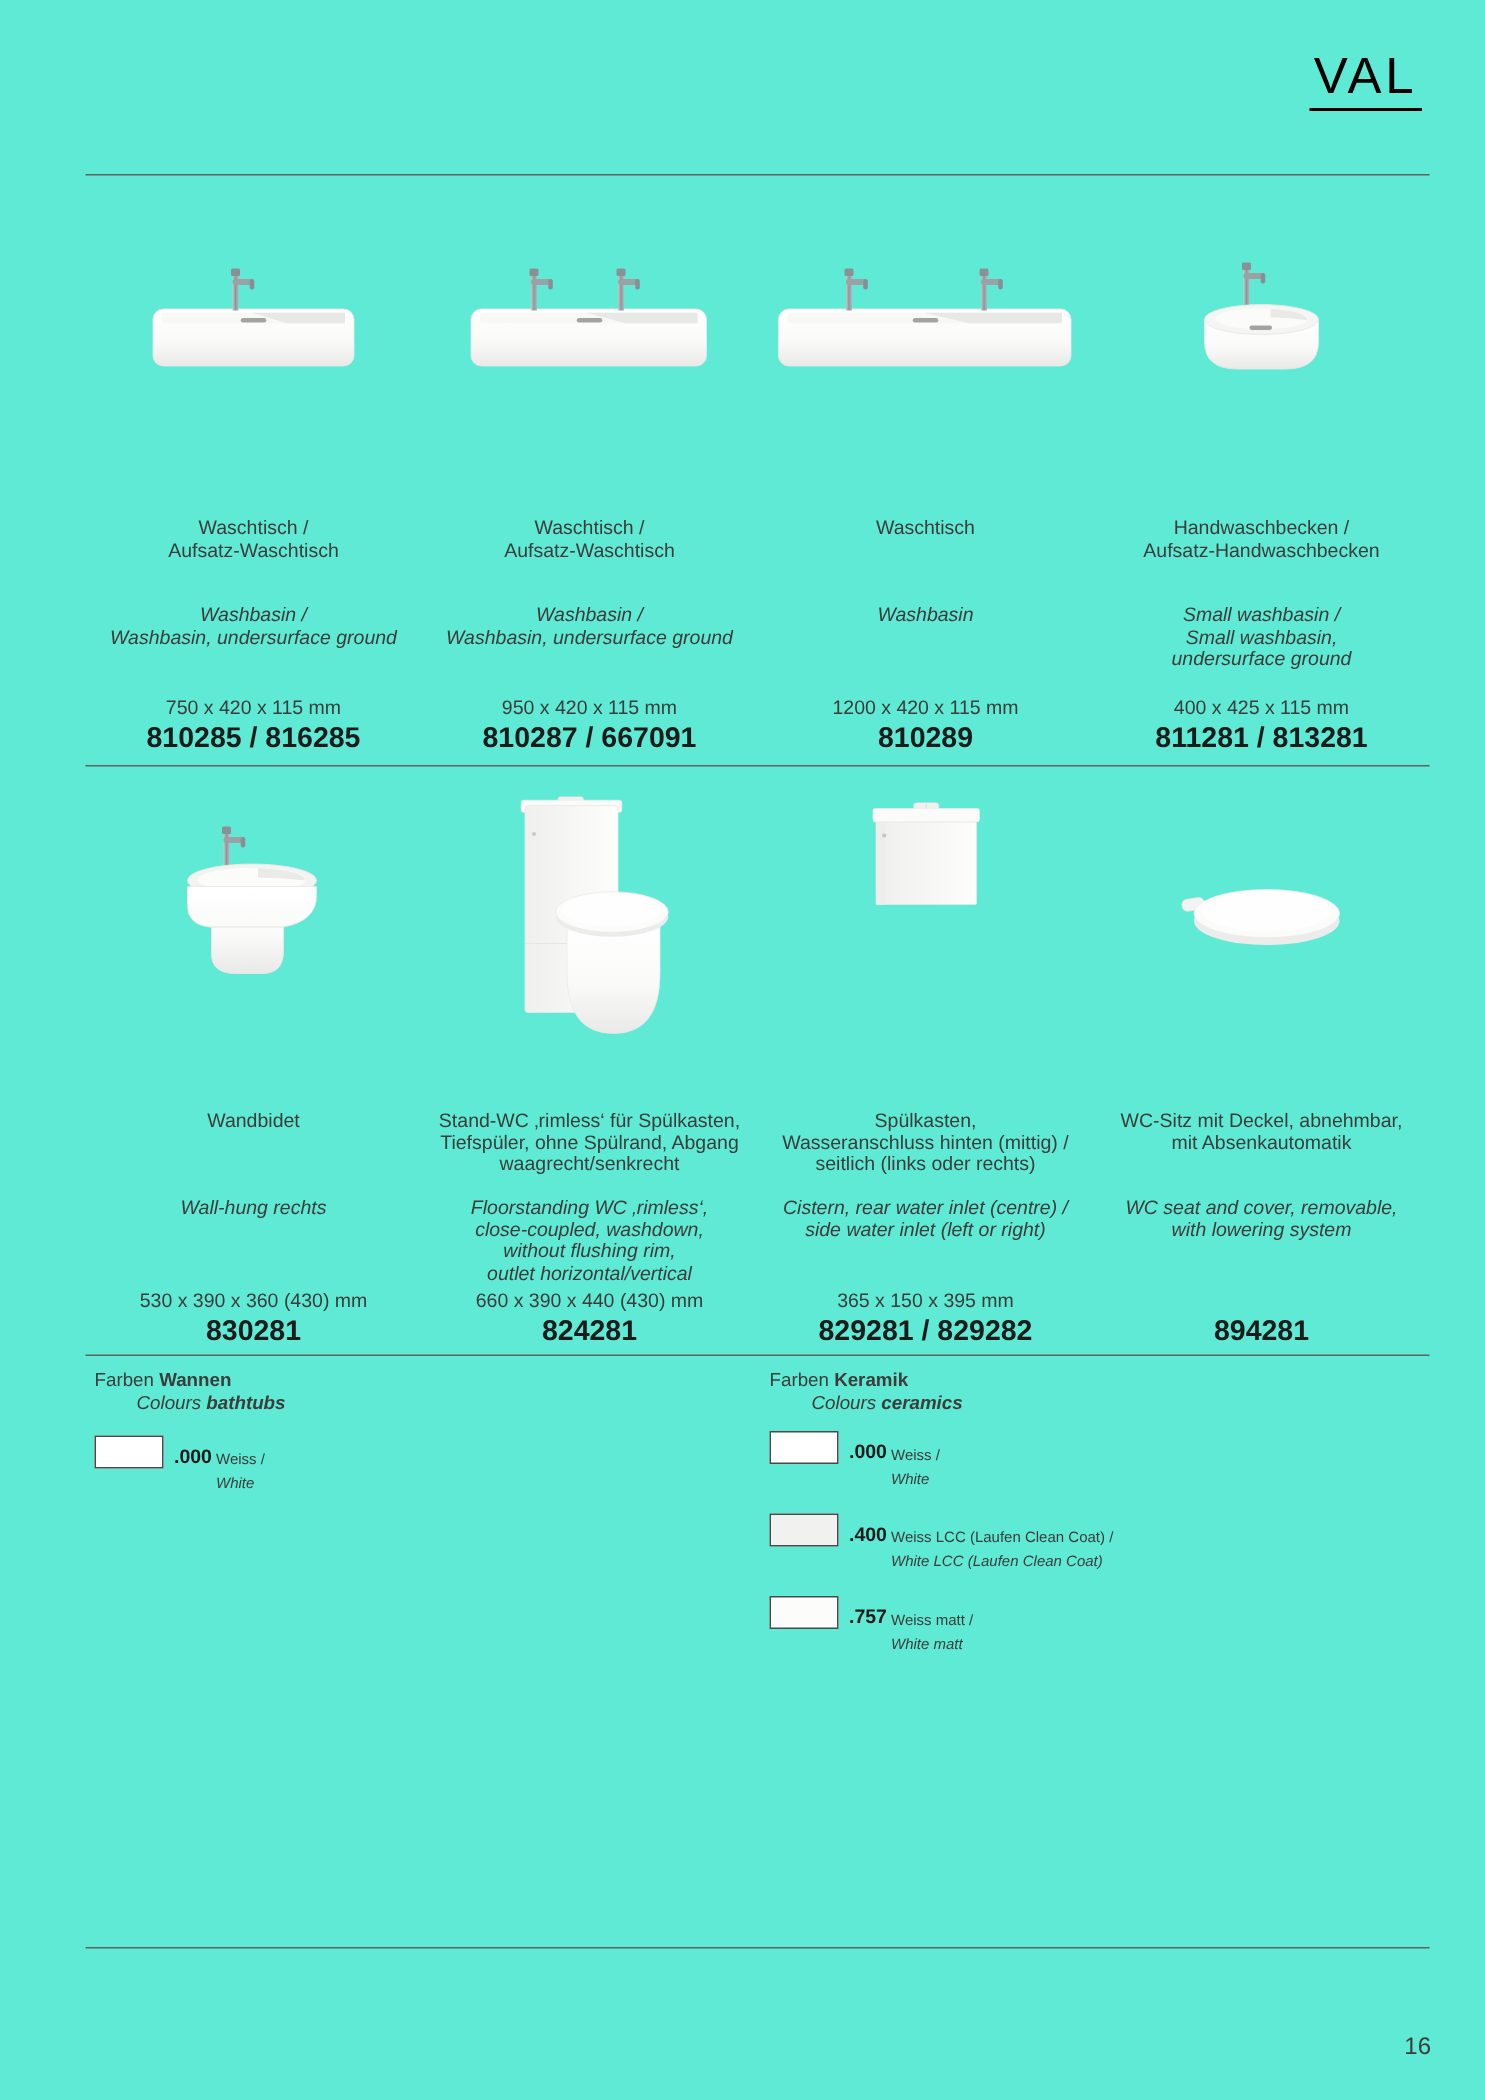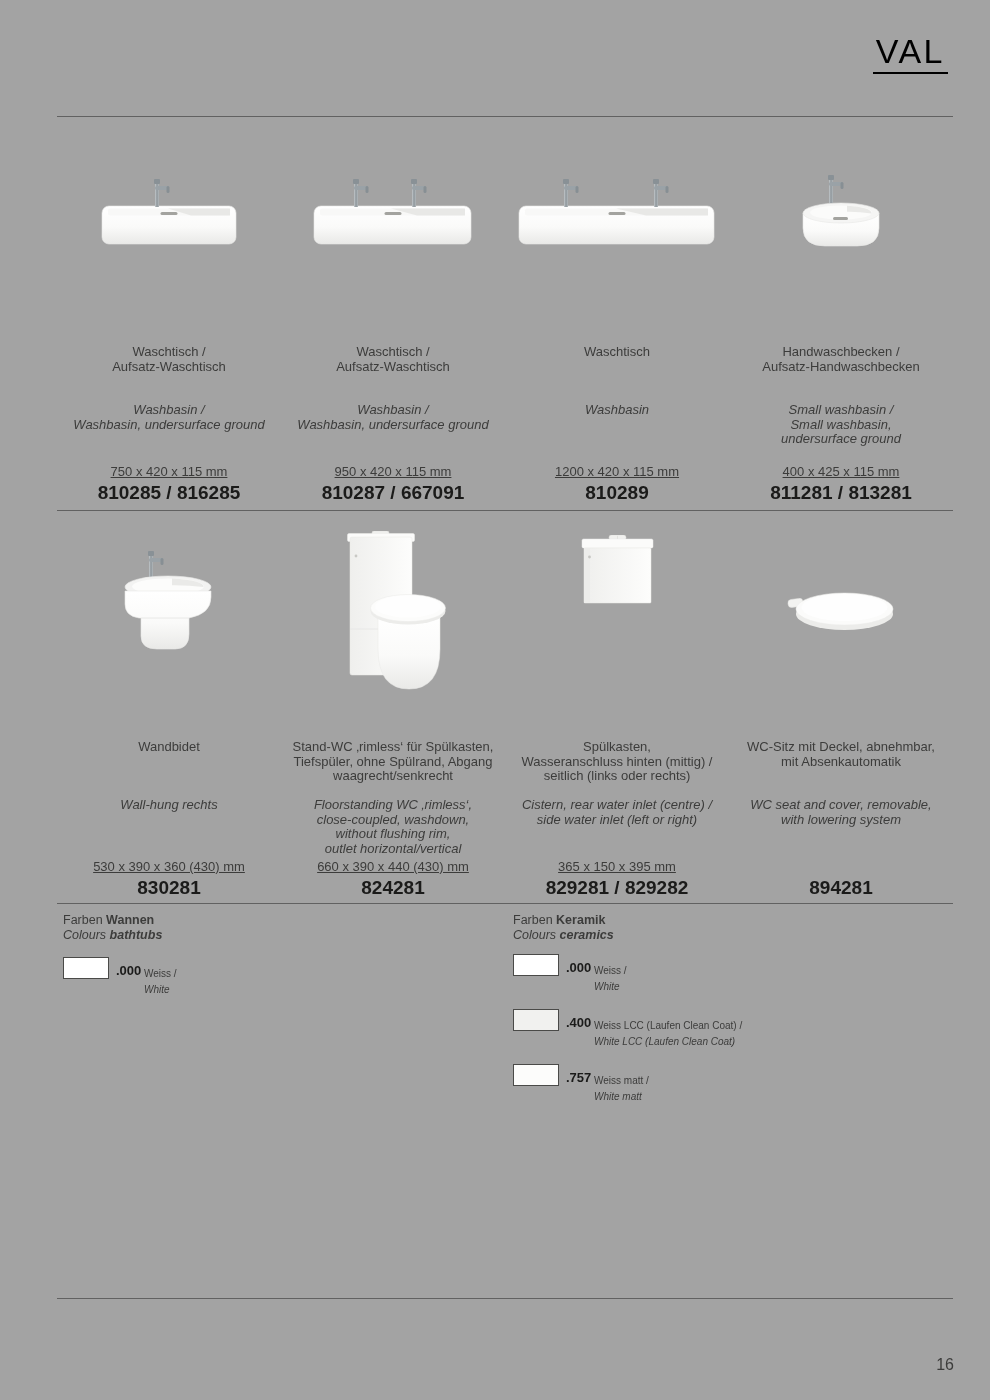--- a/index.html
+++ b/index.html
@@ -1,44 +1,44 @@
 <!DOCTYPE html>
 <html><head>
 <meta charset="utf-8">
 <style>
   * { margin:0; padding:0; box-sizing:border-box; }
   html,body { background:#ffffff; }
   body { width:990px; height:1400px; font-family:"Liberation Sans","DejaVu Sans",sans-serif; color:#3c3c3b; }
-  .page { position:relative; width:990px; height:1400px; overflow:hidden; background:#a3a3a3; }
+  .page { position:relative; width:990px; height:1400px; overflow:hidden; background:#5eead4; }
 
   .title { position:absolute; top:34px; right:42px; font-size:34px; font-weight:400;
            letter-spacing:2.5px; color:#000; line-height:1;
            border-bottom:2.5px solid #000; padding:0 3px 4px 3px; }
 
   .rule { position:absolute; left:57px; width:896px; height:0; border:0; border-top:1.3px solid #616161; }
   .r1{top:116px} .r2{top:510px} .r3{top:903px} .r4{top:1298px}
 
   .row { position:absolute; left:57px; width:896px; display:grid; grid-template-columns:repeat(4,1fr); }
   .row1{top:116px} .row2{top:510px}
   .cell { text-align:center; }
   .img-wrap { position:relative; height:224px; }
   .row2 .img-wrap { height:225px; }
   .p-svg { position:absolute; left:50%; transform:translateX(-50%); }
 
   .t-de { height:60px; padding-top:5px; font-size:13px; line-height:14.5px; white-space:pre-line; }
   .t-en { height:64px; padding-top:3px; font-size:13px; line-height:14.5px; font-style:italic; white-space:pre-line; }
-  .dims { height:18px; font-size:13px;text-decoration:underline; }
+  .dims { height:18px; font-size:13px; }
   .codes { font-size:19px; font-weight:bold; color:#1b1b1a; }
 
   .colors { position:absolute; left:57px; top:903px; width:896px; height:250px; }
   .cgroup { position:absolute; top:0; }
   .cg-left { left:6px; } .cg-right { left:456px; }
   .cg-head { padding-top:10px; }
   .chead { font-size:12.5px; line-height:15px; }
-  .chead.en { font-style:italic; }
+  .chead.en { font-style:italic;margin-left:28px; }
   .chead .b { font-weight:bold; }
   .swatches { margin-top:14px; }
   .cg-right .swatches { margin-top:11px; }
   .sw-row { position:relative; height:22px; margin-bottom:33px; }
   .sw { display:block; width:46px; height:22px; border:1.2px solid #4a4a48; }
   .sw-code { position:absolute; left:53px; bottom:1px; font-size:13px; font-weight:bold; color:#1b1b1a; }
   .sw-names { position:absolute; left:81px; top:9px; font-size:10px; line-height:15.5px; white-space:nowrap; }
   .sw-de { display:block; }
   .sw-en { display:block; font-style:italic; }
 

